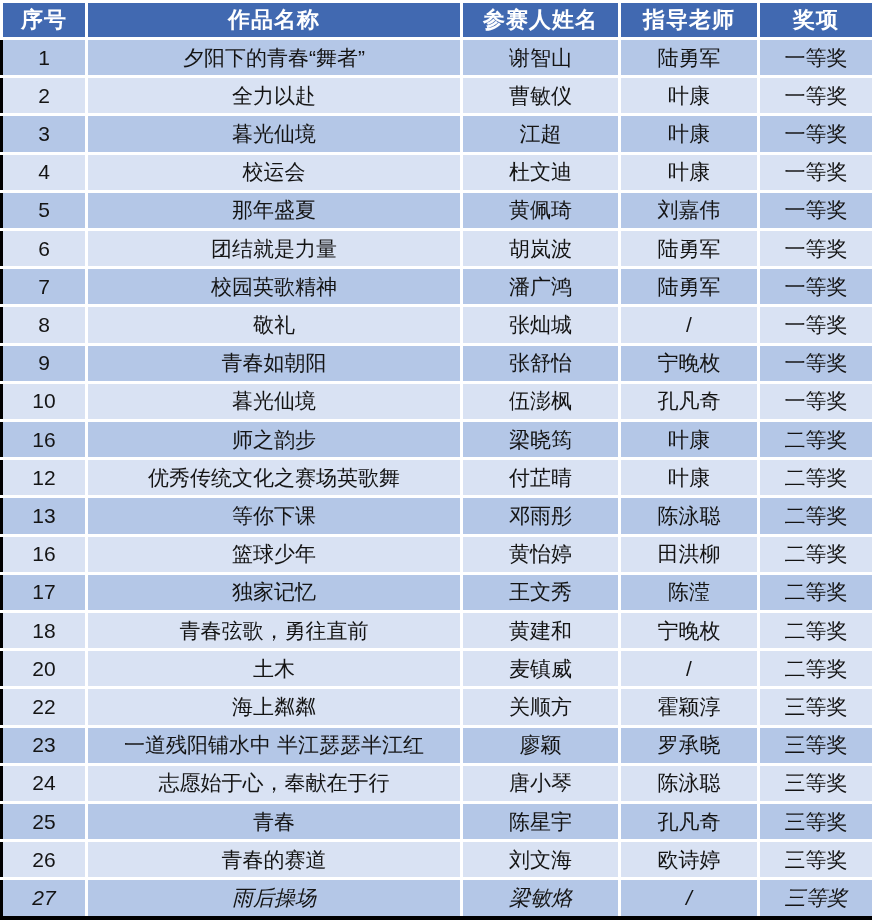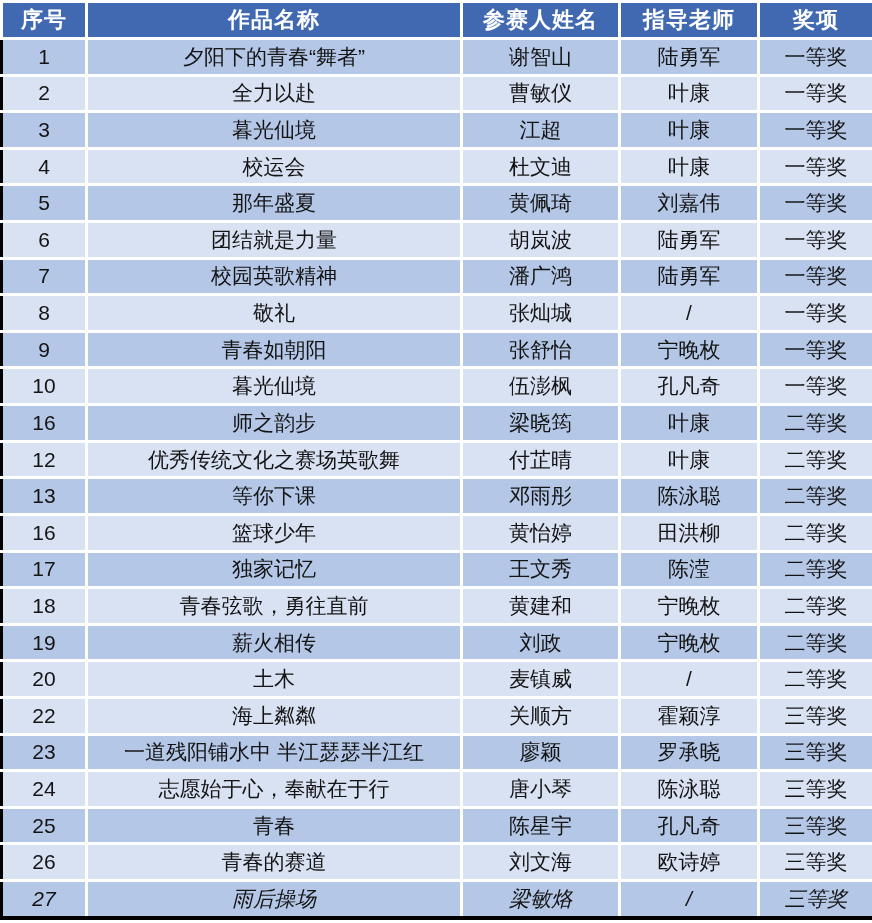--- a/index.html
+++ b/index.html
@@ -188,27 +188,20 @@
           <td>陈滢</td>
           <td>二等奖</td>
         </tr>
         <tr class="even">
           <td>18</td>
           <td>青春弦歌，勇往直前</td>
           <td>黄建和</td>
           <td>宁晚枚</td>
           <td>二等奖</td>
         </tr>
-        <tr class="odd">
-          <td>19</td>
-          <td>薪火相传</td>
-          <td>刘政</td>
-          <td>宁晚枚</td>
-          <td>二等奖</td>
-        </tr>
         <tr class="even">
           <td>20</td>
           <td>土木</td>
           <td>麦镇威</td>
           <td>/</td>
           <td>二等奖</td>
         </tr>
         <tr class="even">
           <td>22</td>
           <td>海上粼粼</td>

